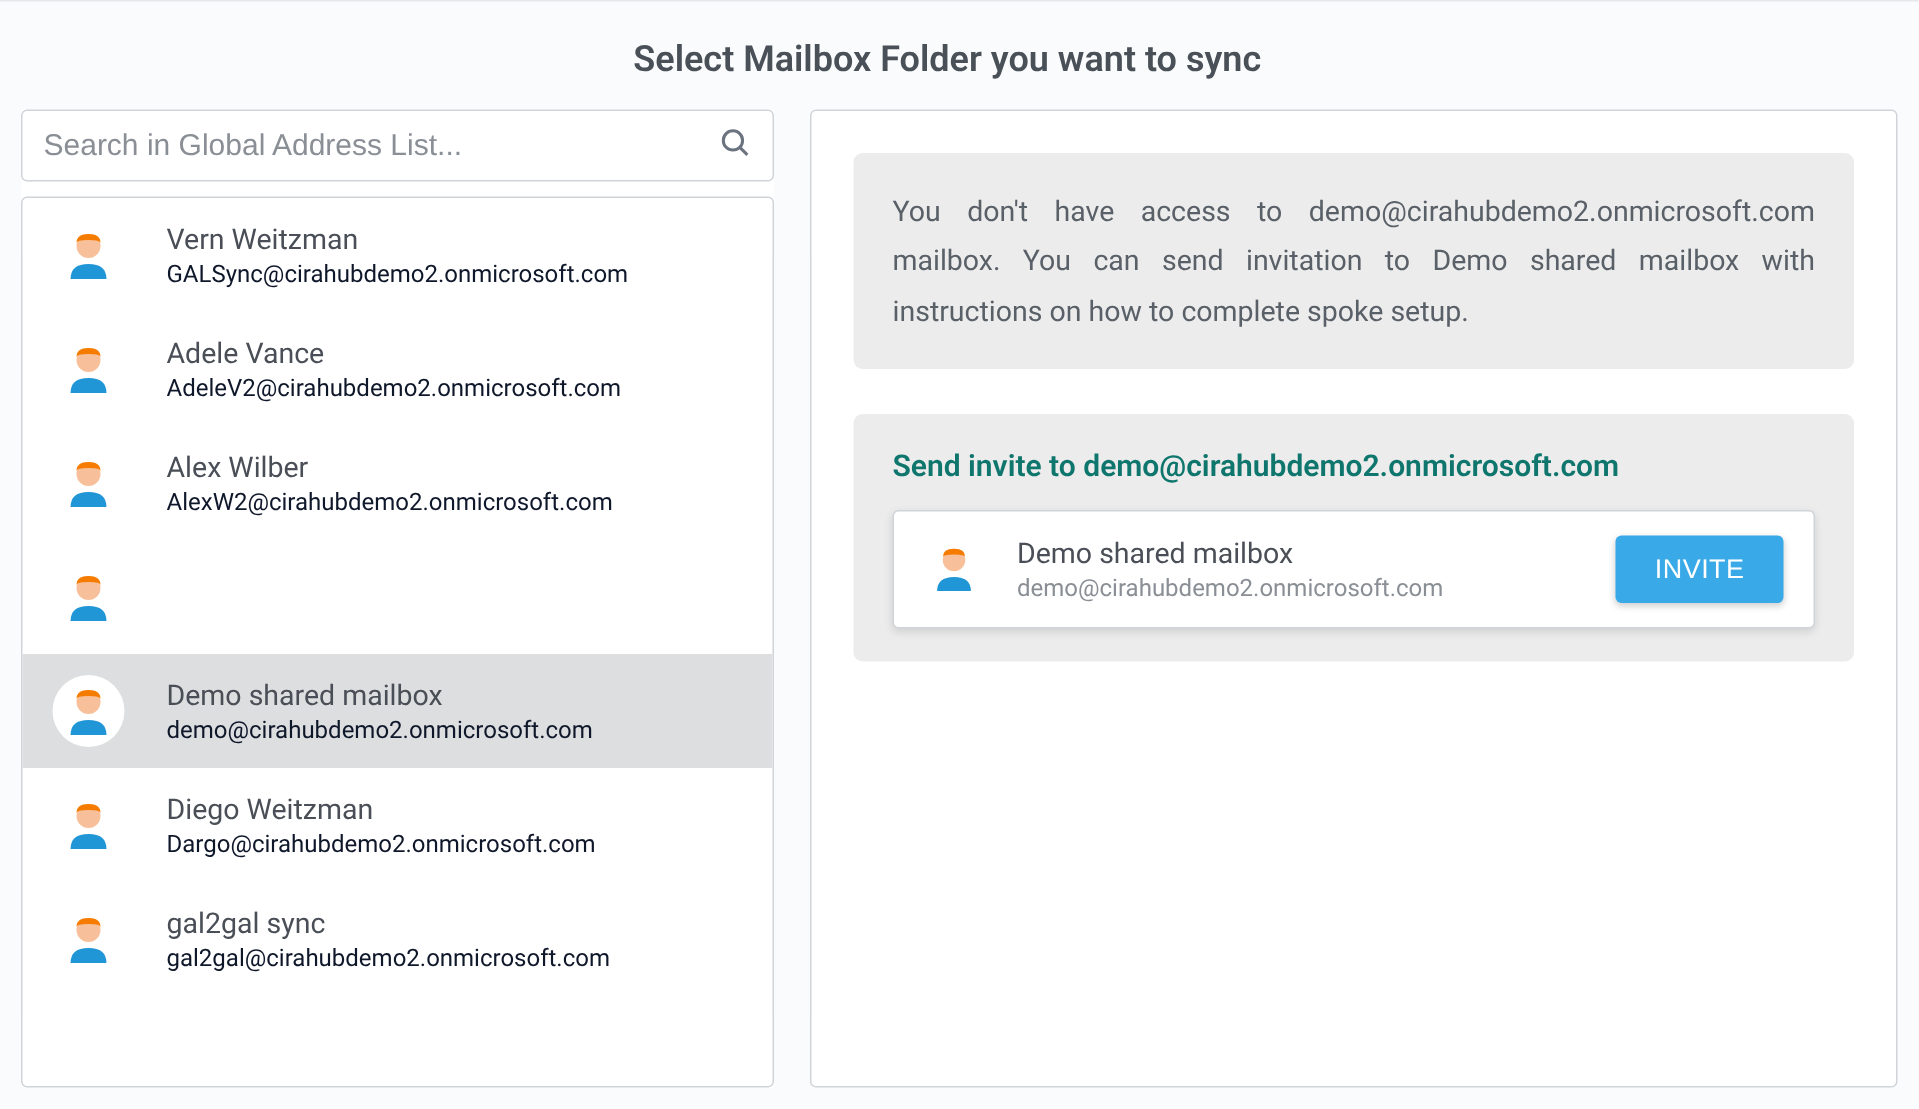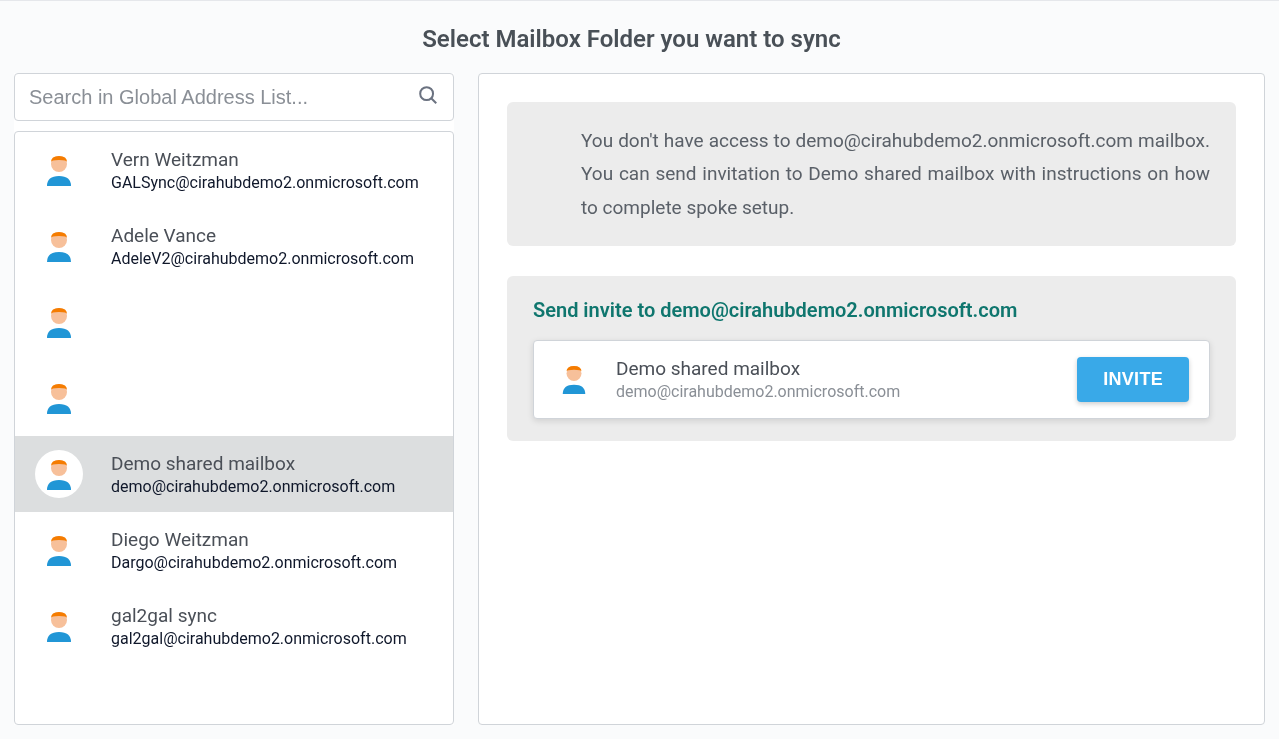--- a/index.html
+++ b/index.html
@@ -28,21 +28,21 @@
       color: #495057;
     }
     .content {
       display: flex;
       gap: 24px;
       padding: 0 14px 14px 14px;
       flex: 1;
       min-height: 0;
     }
     .left-panel {
-      width: 440px;
+      width: 502px;
       display: flex;
       flex-direction: column;
       background: #fff;
     }
     .search-wrap {
       border: 1px solid #d0d4d9;
       border-radius: 4px;
       display: flex;
       align-items: center;
       padding: 0 14px;
@@ -123,21 +123,20 @@
       border-radius: 6px;
       padding: 22px 26px;
       margin-bottom: 30px;
     }
     .info-text {
       font-size: 19px;
       line-height: 1.75;
       color: #5a6068;
       text-align: justify;
       text-align-last: left;
-      margin-left: 48px;
     }
     .invite-box {
       background: #ececec;
       border-radius: 6px;
       padding: 22px 26px;
     }
     .invite-title {
       font-size: 20px;
       font-weight: 600;
       color: #0f766e;
@@ -157,21 +156,21 @@
     .invite-info { flex: 1; }
     .invite-name { font-size: 19px; color: #4a4f57; margin-bottom: 2px; }
     .invite-email { font-size: 16px; color: #8a8f96; }
     .invite-btn {
       background: #39a9e8;
       color: #fff;
       border: none;
       border-radius: 4px;
       padding: 12px 26px;
       font-size: 18px;
-      font-weight: 700;
+      font-weight: 400;
       cursor: pointer;
       box-shadow: 0 2px 5px rgba(0,0,0,0.2);
       letter-spacing: 0.3px;
     }
   </style>
 </head>
 <body>
 
 <svg width="0" height="0" style="position:absolute">
   <defs>
@@ -221,20 +220,24 @@
       <div class="user-name">Adele Vance</div>
       <div class="user-email">AdeleV2@cirahubdemo2.onmicrosoft.com</div>
     </div>
             </div>
             <div class="list-item">
     <div class="avatar-wrap">
       <svg width="32" height="34" viewBox="0 0 32 32">
                   <use href="#avatar-svg"></use>
                 </svg>
     </div>
+    <div class="user-info">
+      <div class="user-name">Alex Wilber</div>
+      <div class="user-email">AlexW2@cirahubdemo2.onmicrosoft.com</div>
+    </div>
             </div>
             <div class="list-item">
     <div class="avatar-wrap">
       <svg width="32" height="34" viewBox="0 0 32 32">
                   <use href="#avatar-svg"></use>
                 </svg>
     </div>
             </div>
             <div class="list-item selected">
     <div class="avatar-wrap">

